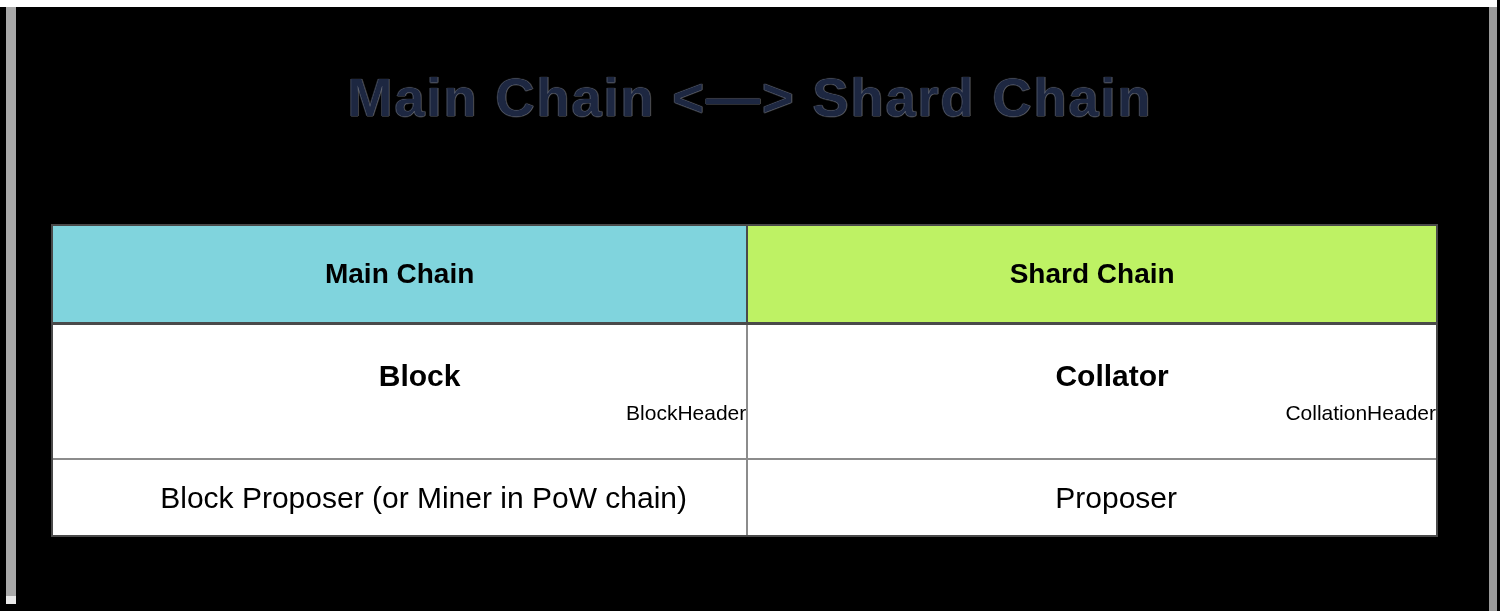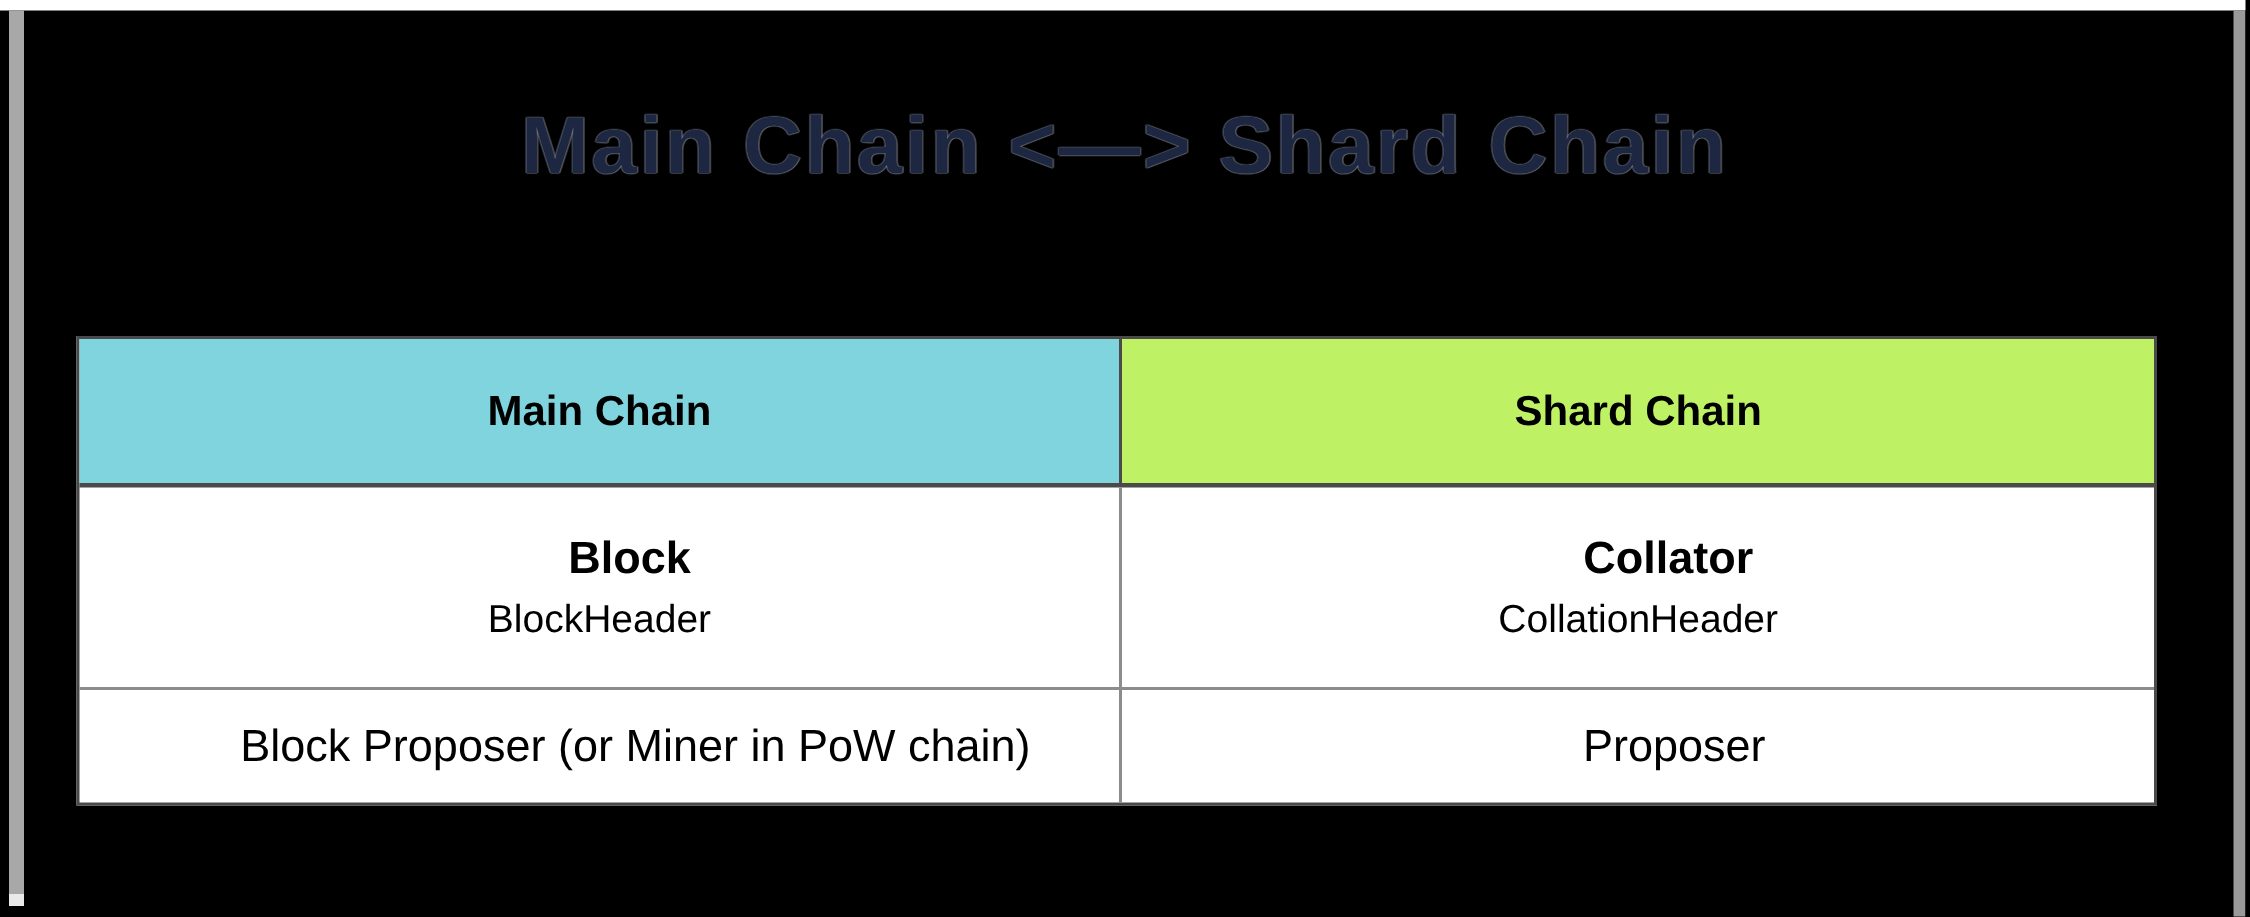--- a/index.html
+++ b/index.html
@@ -134,23 +134,24 @@
   tr.r-struct td { height: 133px; }
   tr.r-role   td { height: 75px; padding-left: 48px; }
 
   .cell-strong {
     font-size: 30px;
     font-weight: bold;
     line-height: 1.42;
     margin-left: 40px;
   }
   .cell-plain {
-    font-size: 26px;
+    font-size: 21px;
     font-weight: normal;
     line-height: 1.42;
+    text-align: right;
   }
   .cell-role {
     font-size: 30px;
     font-weight: normal;
     line-height: 1.2;
   }
 </style>
 </head>
 <body>
 

